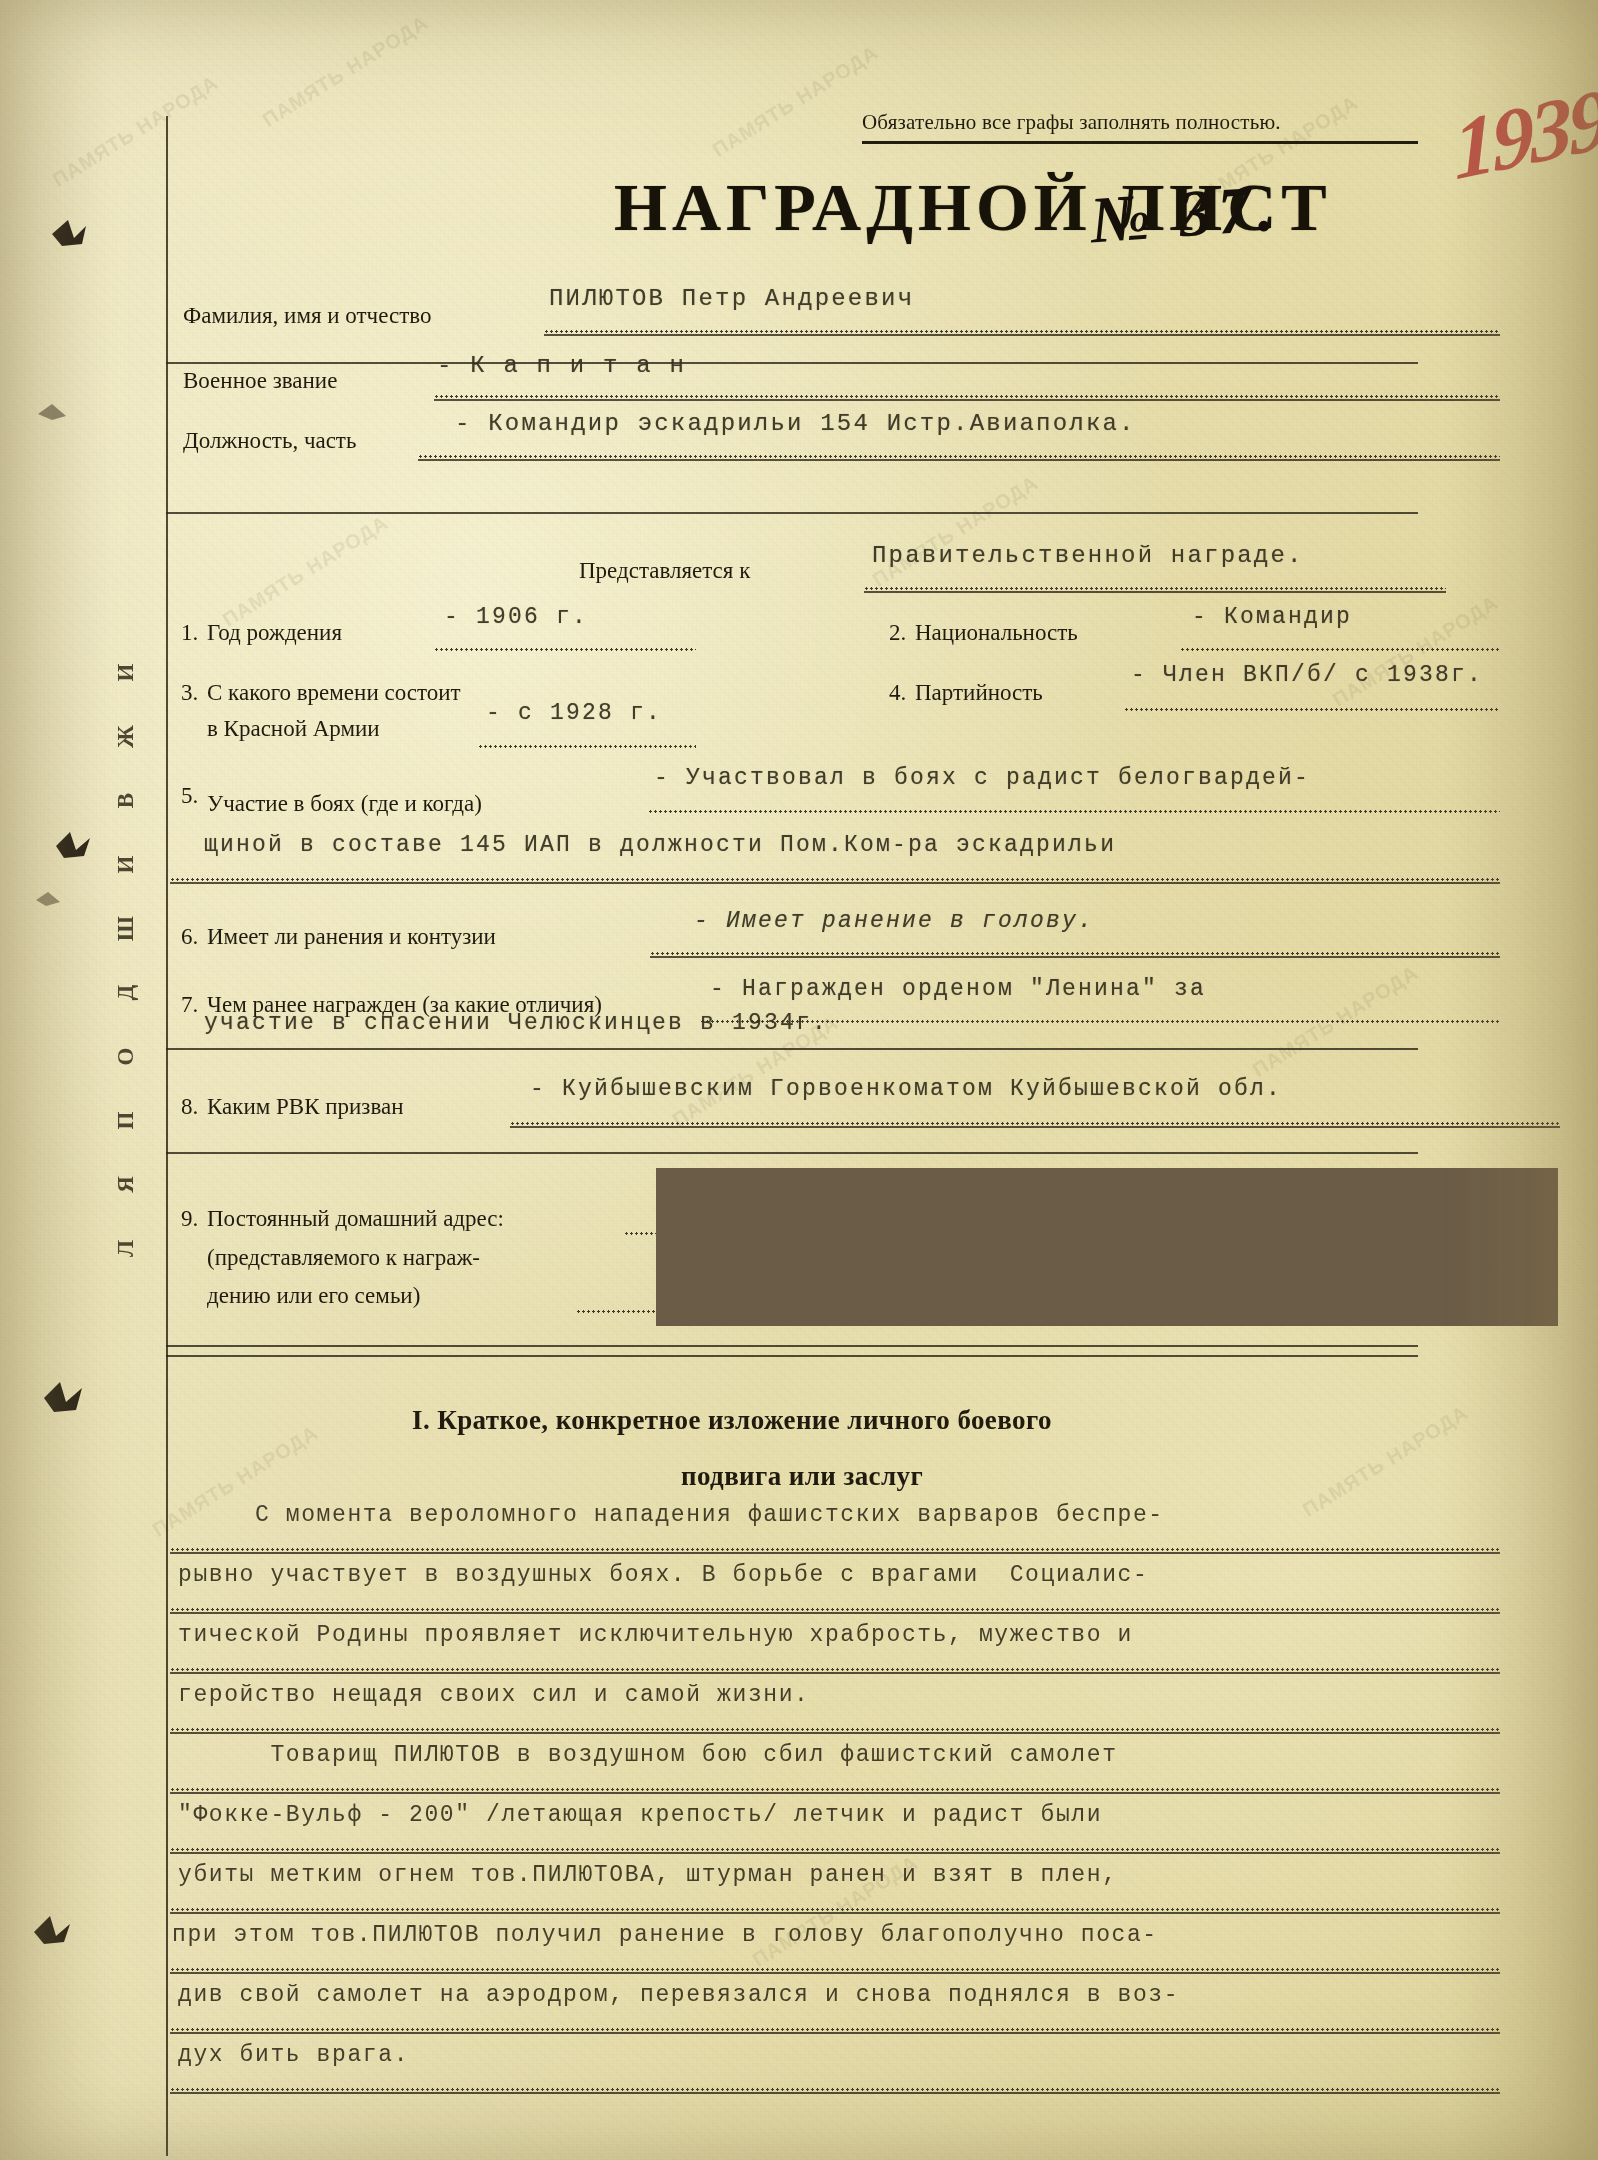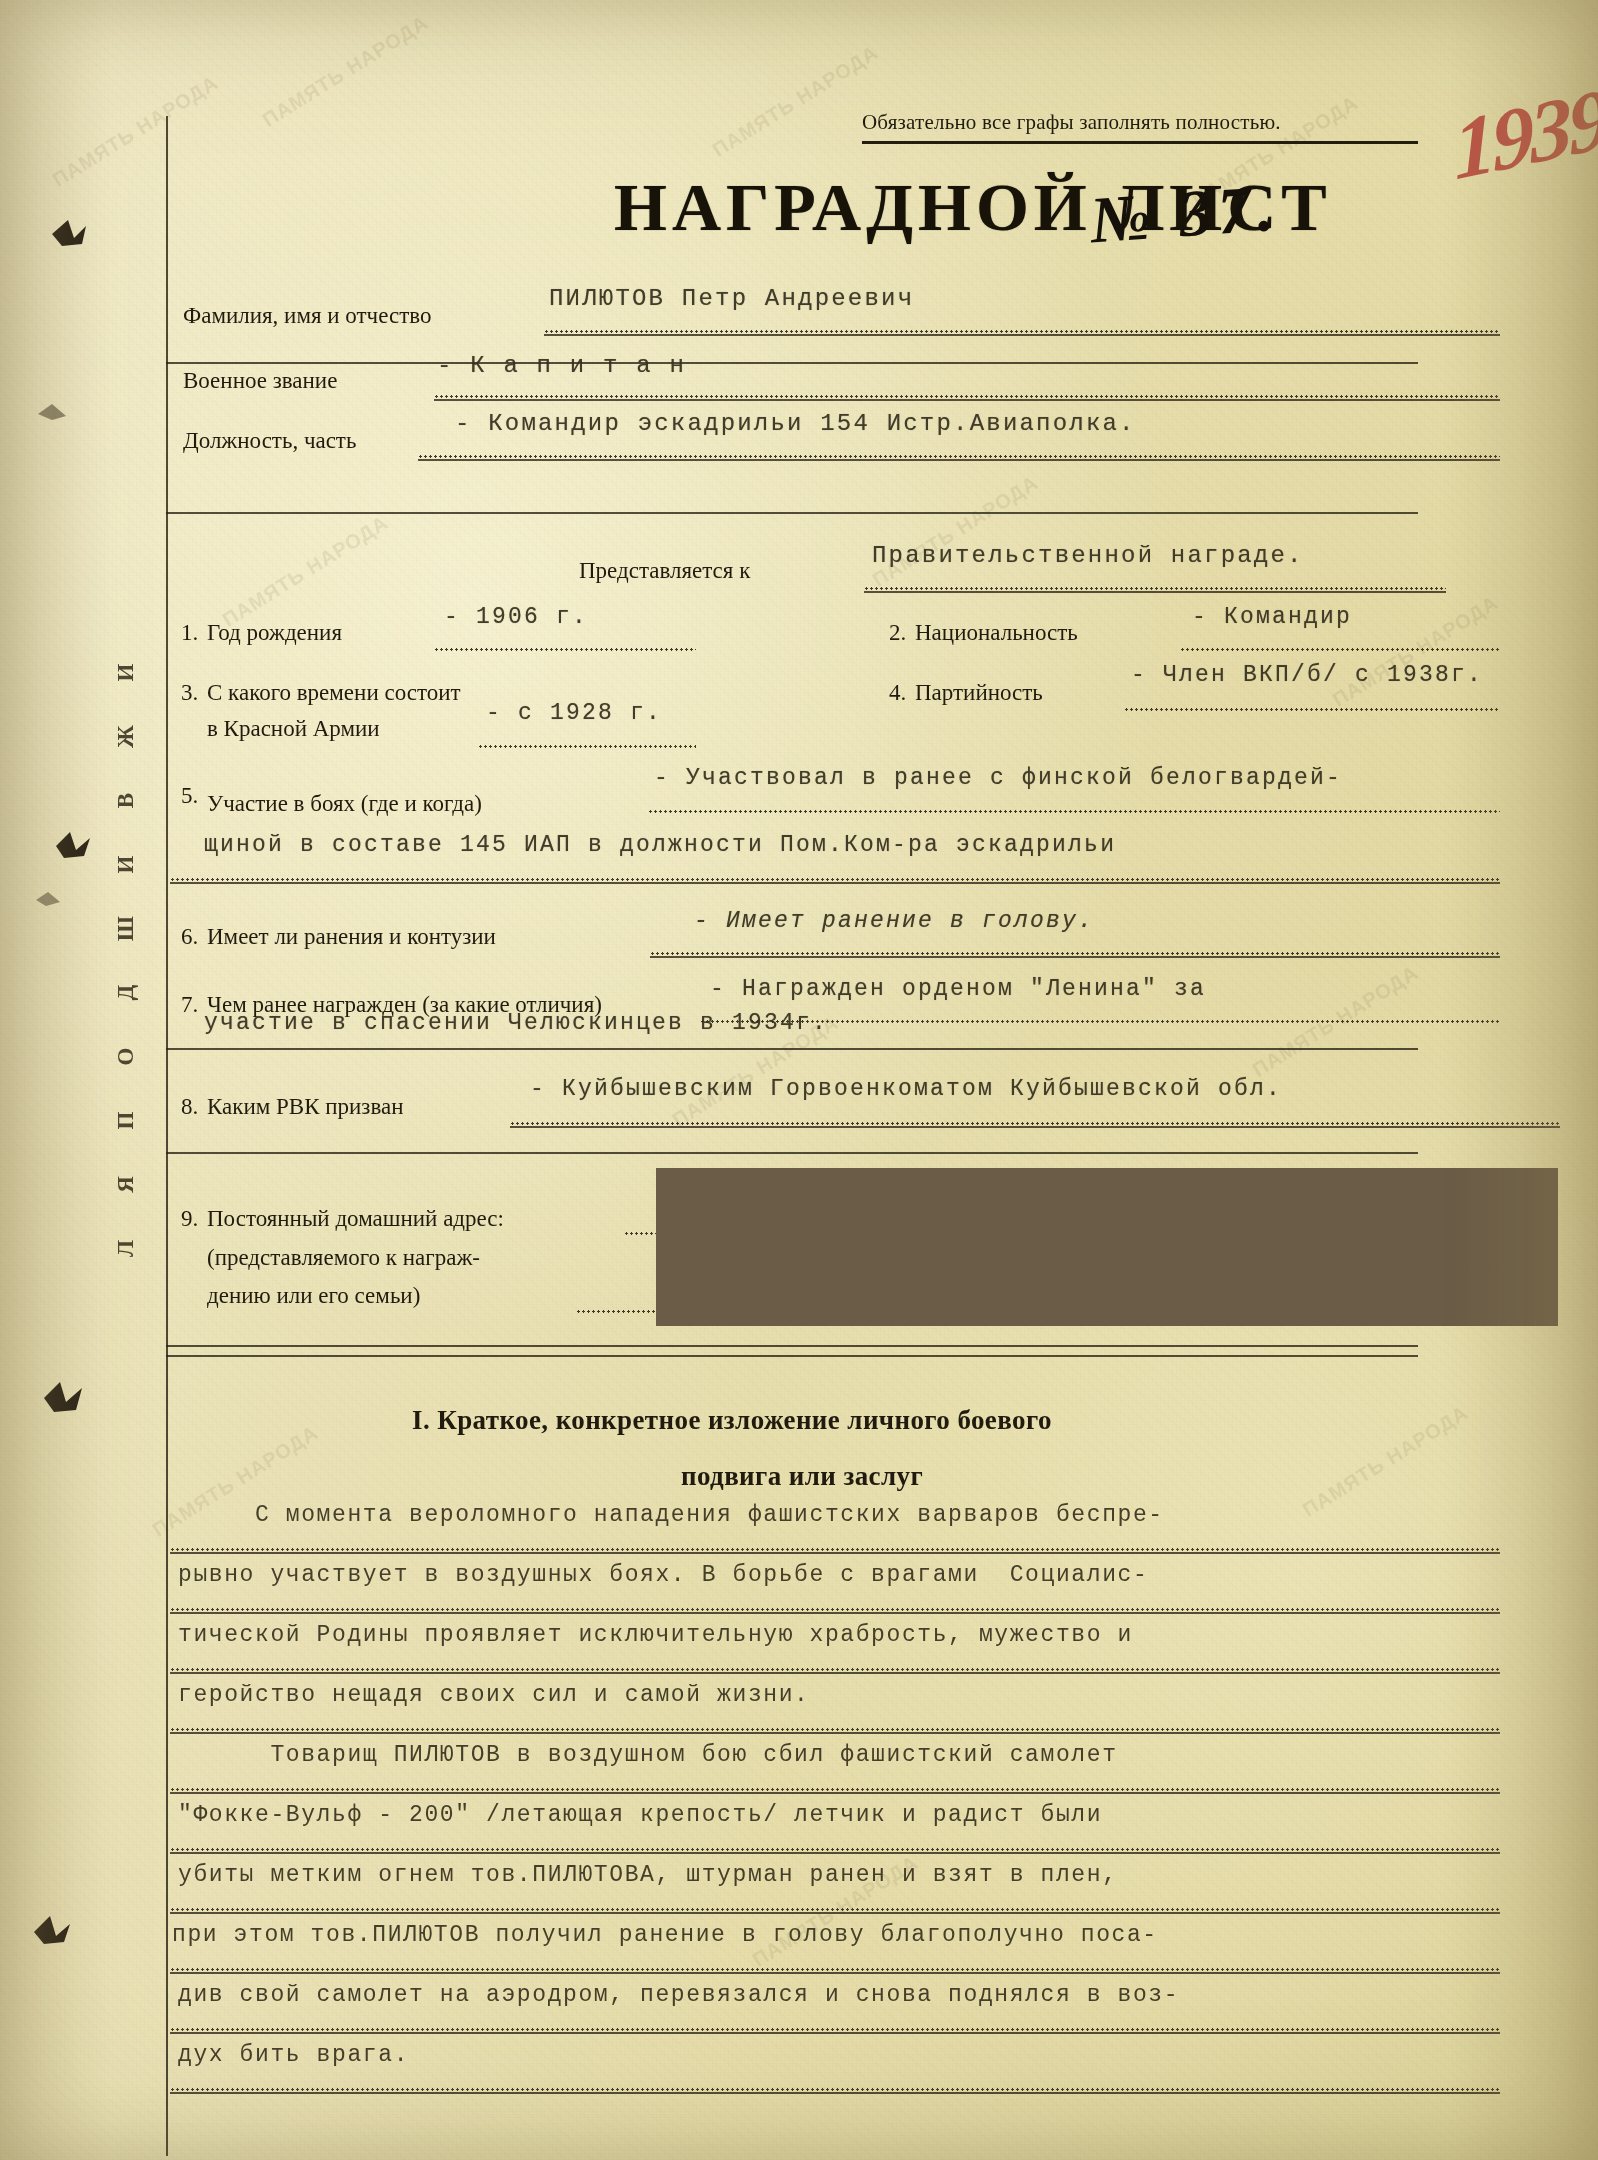--- a/index.html
+++ b/index.html
@@ -261,21 +261,21 @@
   <div class="typed" style="left:486px;top:700px;">- с 1928 г.</div>
   <div class="leader" style="left:478px;top:745px;width:218px;"></div>
 
   <div class="printed qlabel" style="left:889px;top:680px;">4.</div>
   <div class="printed qlabel" style="left:915px;top:680px;">Партийность</div>
   <div class="typed" style="left:1131px;top:662px;">- Член ВКП/б/ с 1938г.</div>
   <div class="leader" style="left:1124px;top:708px;width:376px;"></div>
 
   <div class="printed qlabel" style="left:181px;top:783px;">5.</div>
   <div class="printed qlabel" style="left:207px;top:783px;margin-top:8px;">Участие в боях (где и когда)</div>
-  <div class="typed" style="left:654px;top:765px;">- Участвовал в ранее с финской белогвардей-</div>
+  <div class="typed" style="left:654px;top:765px;">- Участвовал в боях с радист белогвардей-</div>
   <div class="leader" style="left:648px;top:810px;width:852px;"></div>
   <div class="typed" style="left:204px;top:832px;">щиной в составе 145 ИАП в должности Пом.Ком-ра эскадрильи</div>
   <div class="leader" style="left:170px;top:878px;width:1330px;"></div>
   <div class="solidline" style="left:170px;top:882px;width:1330px;"></div>
 
   <div class="printed qlabel" style="left:181px;top:924px;">6.</div>
   <div class="printed qlabel" style="left:207px;top:924px;">Имеет ли ранения и контузии</div>
   <div class="typed" style="left:694px;top:908px;font-style:italic;">- Имеет ранение в голову.</div>
   <div class="leader" style="left:650px;top:952px;width:850px;"></div>
   <div class="solidline" style="left:650px;top:956px;width:850px;"></div>

